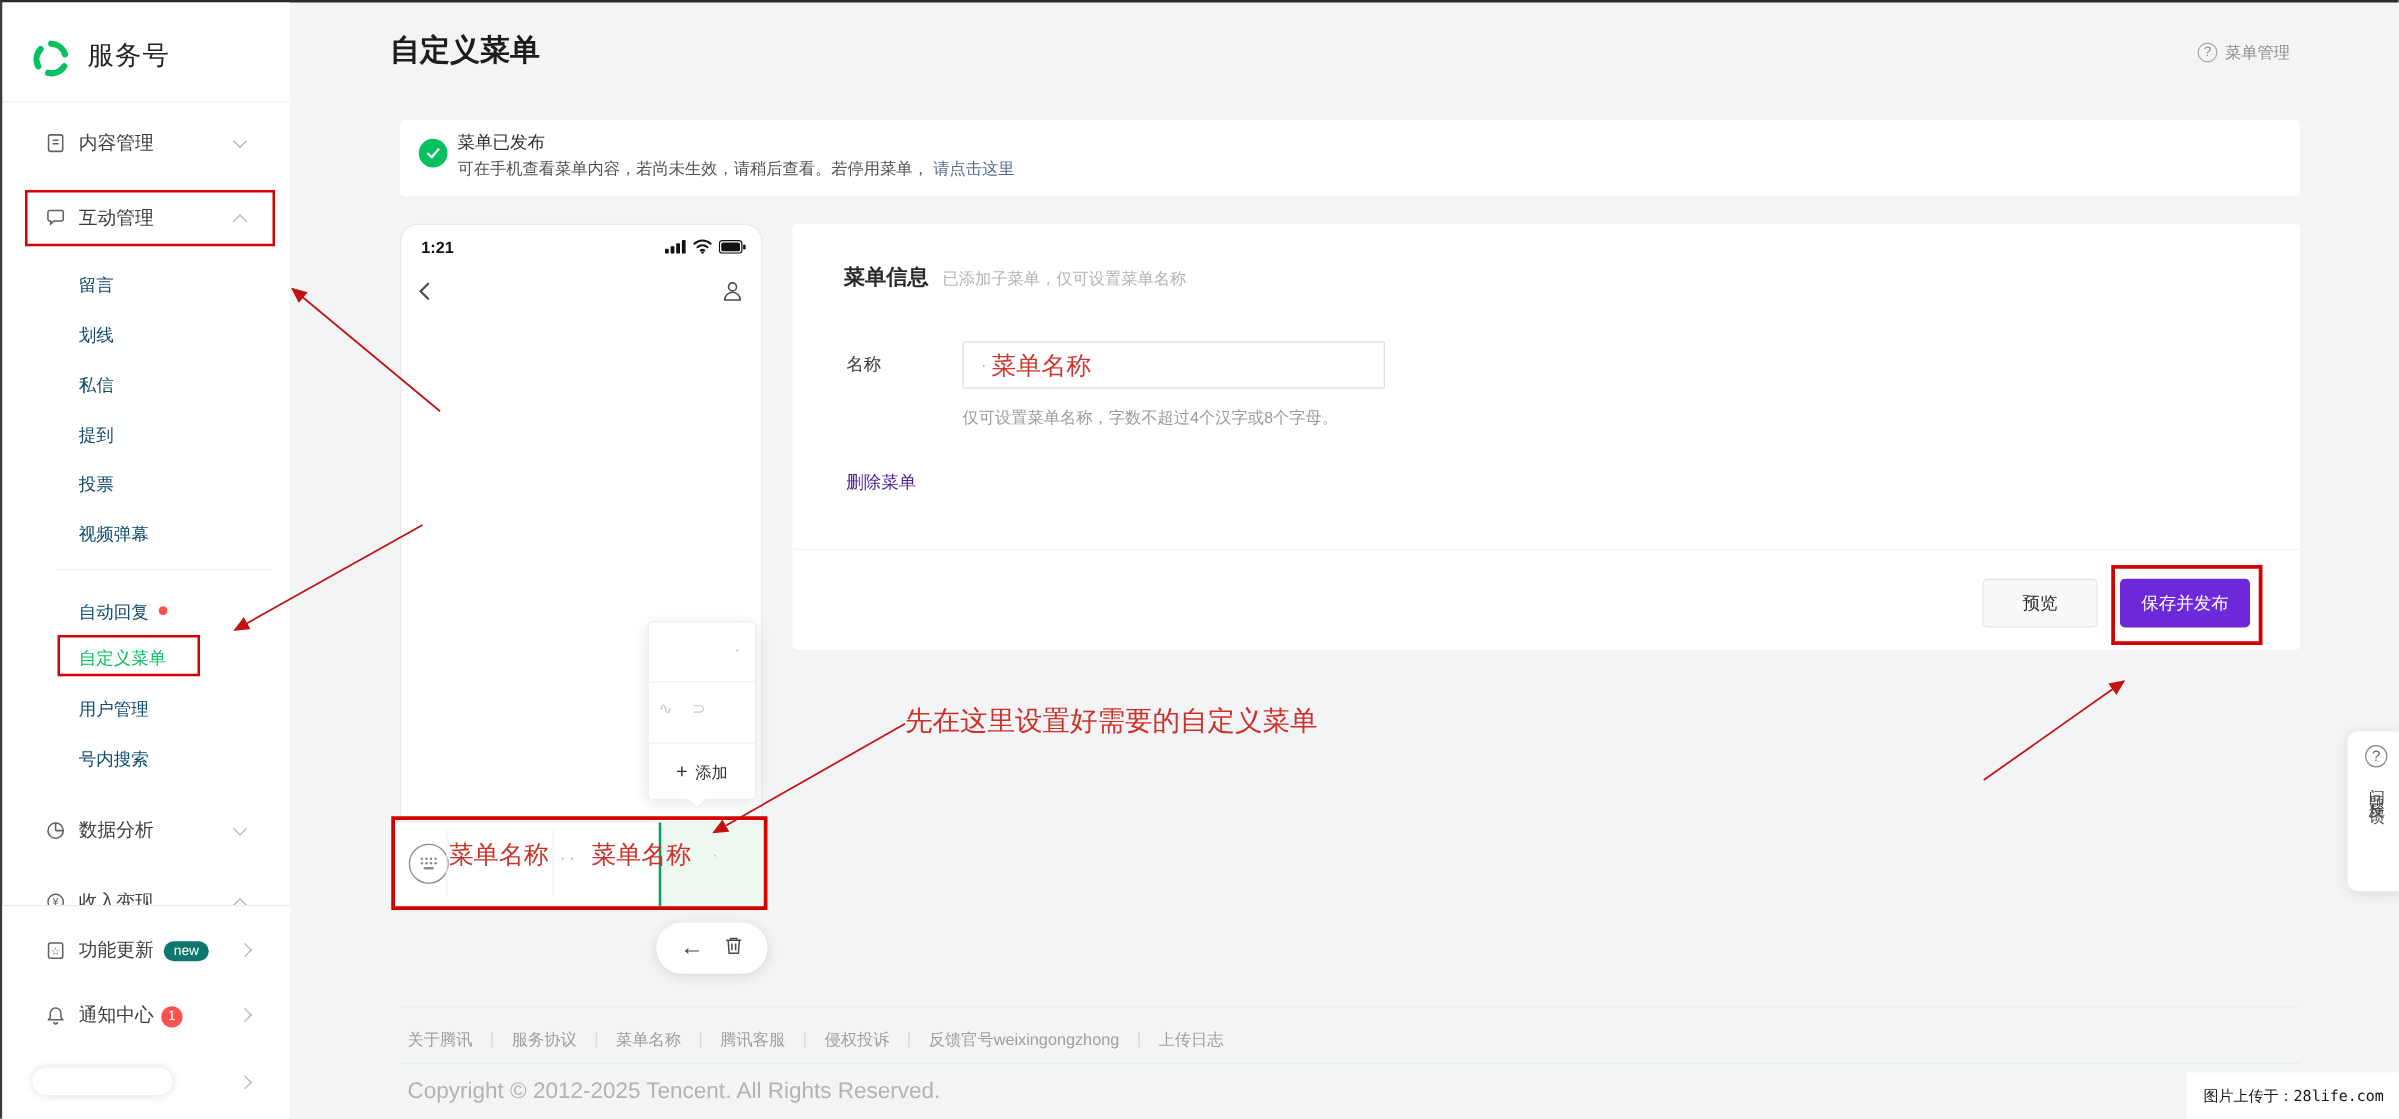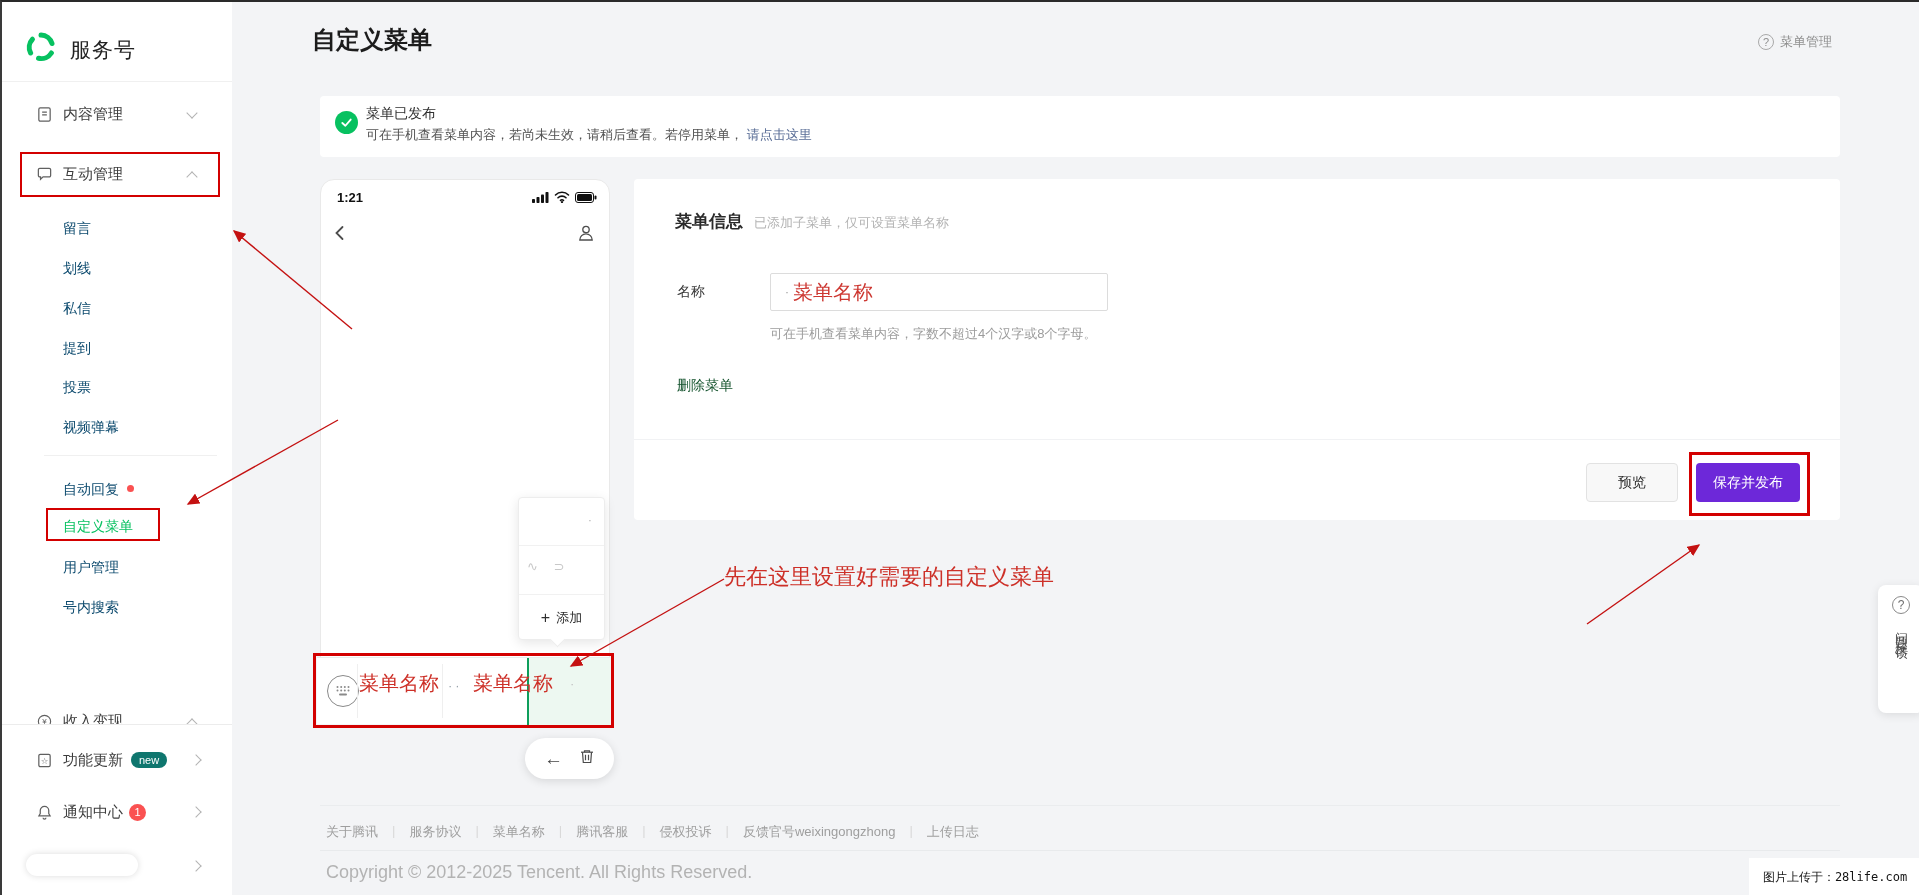--- a/index.html
+++ b/index.html
@@ -2,21 +2,21 @@
 <html><head>
 <meta charset="utf-8">
 <style>
   * { margin:0; padding:0; box-sizing:border-box; }
   html,body { width:1919px; height:895px; }
   body { font-family:"Liberation Sans","DejaVu Sans",sans-serif; background:#f3f4f6; position:relative; overflow:hidden; }
   .page { position:absolute; inset:0; border-top:2px solid #2a2a2a; border-left:2px solid #3a3a3a; }
 
   
   .sidebar { position:absolute; left:0; top:0; width:230px; height:895px; background:#fff; }
-  .brand { position:absolute; left:22px; top:28px; display:flex; align-items:flex-end; gap:12px; }
+  .brand { position:absolute; left:22px; top:28px; display:flex; align-items:flex-start; gap:12px; }
   .brand-title { font-size:21px; color:#222; letter-spacing:1px; }
   .sb-div { position:absolute; left:0; width:230px; border-top:1px solid #f0f0f0; }
   .sb-row { position:absolute; left:0; width:230px; height:38px; display:flex; align-items:center; cursor:pointer; }
   .sb-ico { position:absolute; left:33px; width:18px; height:18px; display:flex; align-items:center; justify-content:center; }
   .sb-label { position:absolute; left:61px; font-size:15px; color:#3d3d3d; }
   .sb-sub { position:absolute; left:61px; font-size:14px; color:#0c4a6e; cursor:pointer; }
   .sb-sub.active { color:#07c160; }
   .chev { position:absolute; left:186px; width:8px; height:8px; border-right:1.5px solid #b3b3b3; border-bottom:1.5px solid #b3b3b3; }
   .chev.down { transform:rotate(45deg); top:14px; }
   .chev.up { transform:rotate(-135deg); top:18px; }
@@ -72,21 +72,21 @@
 
   
   .card { position:absolute; left:632px; top:177px; width:1206px; height:341px; background:#fff; border-radius:4px; }
   .sec-title { position:absolute; left:41px; top:31px; font-size:17px; font-weight:bold; color:#2a2a2a; }
   .sec-hint { position:absolute; left:120px; top:35px; font-size:13px; color:#b3b3b3;text-align:center; }
   .f-label { position:absolute; left:43px; top:104px; font-size:14px; color:#383838; }
   .f-input { position:absolute; left:136px; top:94px; width:338px; height:38px; border:1px solid #dcdcdc; border-radius:2px; background:#fff; display:flex; align-items:center; cursor:text; }
   .f-input .tick { color:#9a9a9a; font-size:12px; margin-left:14px; }
   .f-input .val { color:#cd3731; font-family:"DejaVu Serif",serif; font-size:20px; margin-left:4px; }
   .f-help { position:absolute; left:136px; top:146px; font-size:13px; color:#9c9c9c; }
-  .f-del { position:absolute; left:43px; top:198px; font-size:14px; color:#14532d; cursor:pointer; }
+  .f-del { position:absolute; left:43px; top:198px; font-size:14px; color:#4c1d95; cursor:pointer; }
   .card-div { position:absolute; left:0; top:260px; width:100%; border-top:1px solid #f1f2f4; }
   .btn-prev { position:absolute; left:952px; top:284px; width:92px; height:39px; background:#f8f8f8; border:1px solid #e2e2e2; border-radius:4px; font-size:14px; color:#2b2b2b; display:flex; align-items:center; justify-content:center; cursor:pointer; }
   .btn-save { position:absolute; left:1062px; top:284px; width:104px; height:39px; background:#6d28d9; border:none; border-radius:4px; font-size:14px; color:#fff; display:flex; align-items:center; justify-content:center; cursor:pointer; }
 
   
   .redbox { position:absolute; border:2.5px solid #d30000; z-index:5; pointer-events:none; }
   .rb-interact { left:18px; top:150px; width:200px; height:45px; }
   .rb-custom { left:44px; top:506px; width:114px; height:33px; }
   .rb-menubar { left:311px; top:651px; width:301px; height:75px; border-width:3px; }
   .rb-save { left:1687px; top:450px; width:121px; height:64px; border-width:3px; }
@@ -158,20 +158,30 @@
     <div class="sb-sub" style="top:377px">投票</div>
     <div class="sb-sub" style="top:417px">视频弹幕</div>
 
     <div class="sb-div" style="top:453px; left:42px; width:173px"></div>
 
     <div class="sb-sub" style="top:479px"><span>自动回复</span><span class="reddot"></span></div>
     <div class="sb-sub active" style="top:516px">自定义菜单</div>
     <div class="sb-sub" style="top:557px">用户管理</div>
     <div class="sb-sub" style="top:597px">号内搜索</div>
 
+    <div class="sb-row" style="top:643px">
+      <span class="sb-ico">
+        <svg width="17" height="17" viewBox="0 0 18 18" fill="none" stroke="#606060" stroke-width="1.3">
+            <circle cx="9" cy="9" r="6.5"></circle>
+            <path d="M9 9V2.5M9 9h6.5"></path>
+          </svg>
+      </span>
+      <span class="sb-label">数据分析</span>
+      <span class="chev down"></span>
+    </div>
 
     <div class="sb-row" style="top:700px">
       <span class="sb-ico">
         <svg width="17" height="17" viewBox="0 0 18 18" fill="none" stroke="#606060" stroke-width="1.2">
             <circle cx="9" cy="9" r="6.5"></circle>
             <text x="9" y="12" font-size="8.5" text-anchor="middle" fill="#606060" stroke="none">¥</text>
           </svg>
       </span>
       <span class="sb-label">收入变现</span>
       <span class="chev up"></span>
@@ -312,21 +322,21 @@
   </div>
 
   <div class="card">
     <div class="sec-title">菜单信息</div>
     <div class="sec-hint">已添加子菜单，仅可设置菜单名称</div>
     <div class="f-label">名称</div>
     <div class="f-input">
       <span class="tick">·</span>
       <span class="val">菜单名称</span>
     </div>
-    <div class="f-help">可在手机查看菜单内容，字数不超过4个汉字或8个字母。</div>
+    <div class="f-help">仅可设置菜单名称，字数不超过4个汉字或8个字母。</div>
     <div class="f-del">删除菜单</div>
     <div class="card-div"></div>
     <button class="btn-prev">预览</button>
     <button class="btn-save">保存并发布</button>
   </div>
 
   <div class="footer ft-top">
     <div class="ft-links">
       <span class="lnk">关于腾讯</span>
         <span class="ft-sep">|</span>

